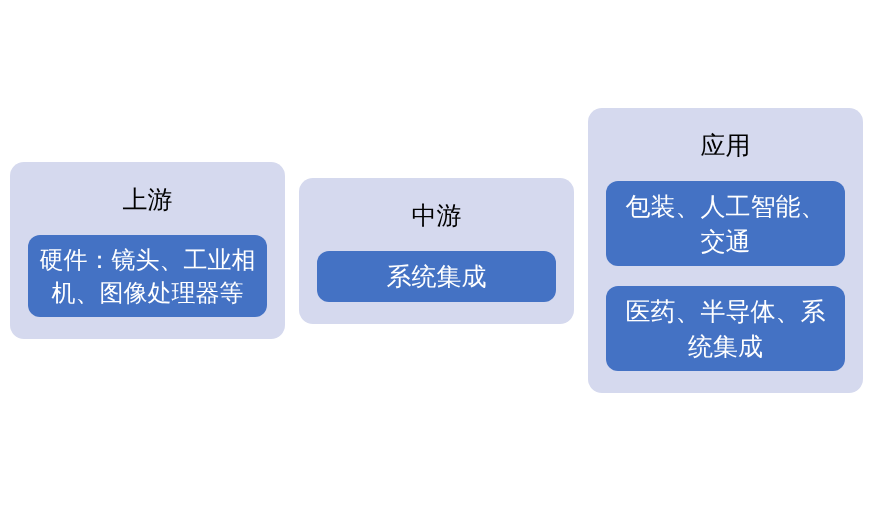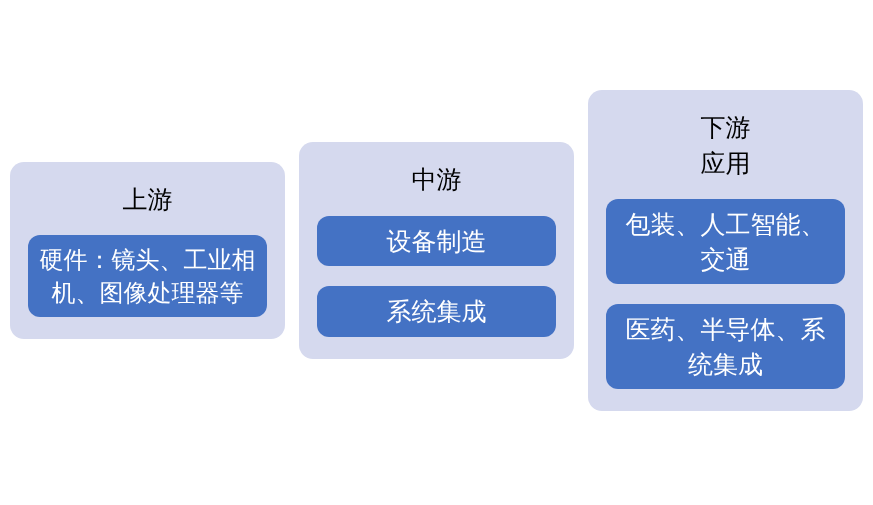--- a/index.html
+++ b/index.html
@@ -94,31 +94,27 @@
       </div>
     </div>
   </div>
 
   <div class="column col-mid">
     <div class="col-header">
       <span class="line">中游</span>
     </div>
     <div class="boxes">
       <div class="node">
-        <span class="node-text">设备制造</span>
-      </div>
-      <div class="node">
         <span class="node-text">系统集成</span>
       </div>
     </div>
   </div>
 
   <div class="column col-down">
     <div class="col-header">
-      <span class="line">下游</span>
       <span class="line">应用</span>
     </div>
     <div class="boxes">
       <div class="node">
         <span class="node-text">包装、人工智能、交通</span>
       </div>
       <div class="node">
         <span class="node-text">医药、半导体、系统集成</span>
       </div>
     </div>

